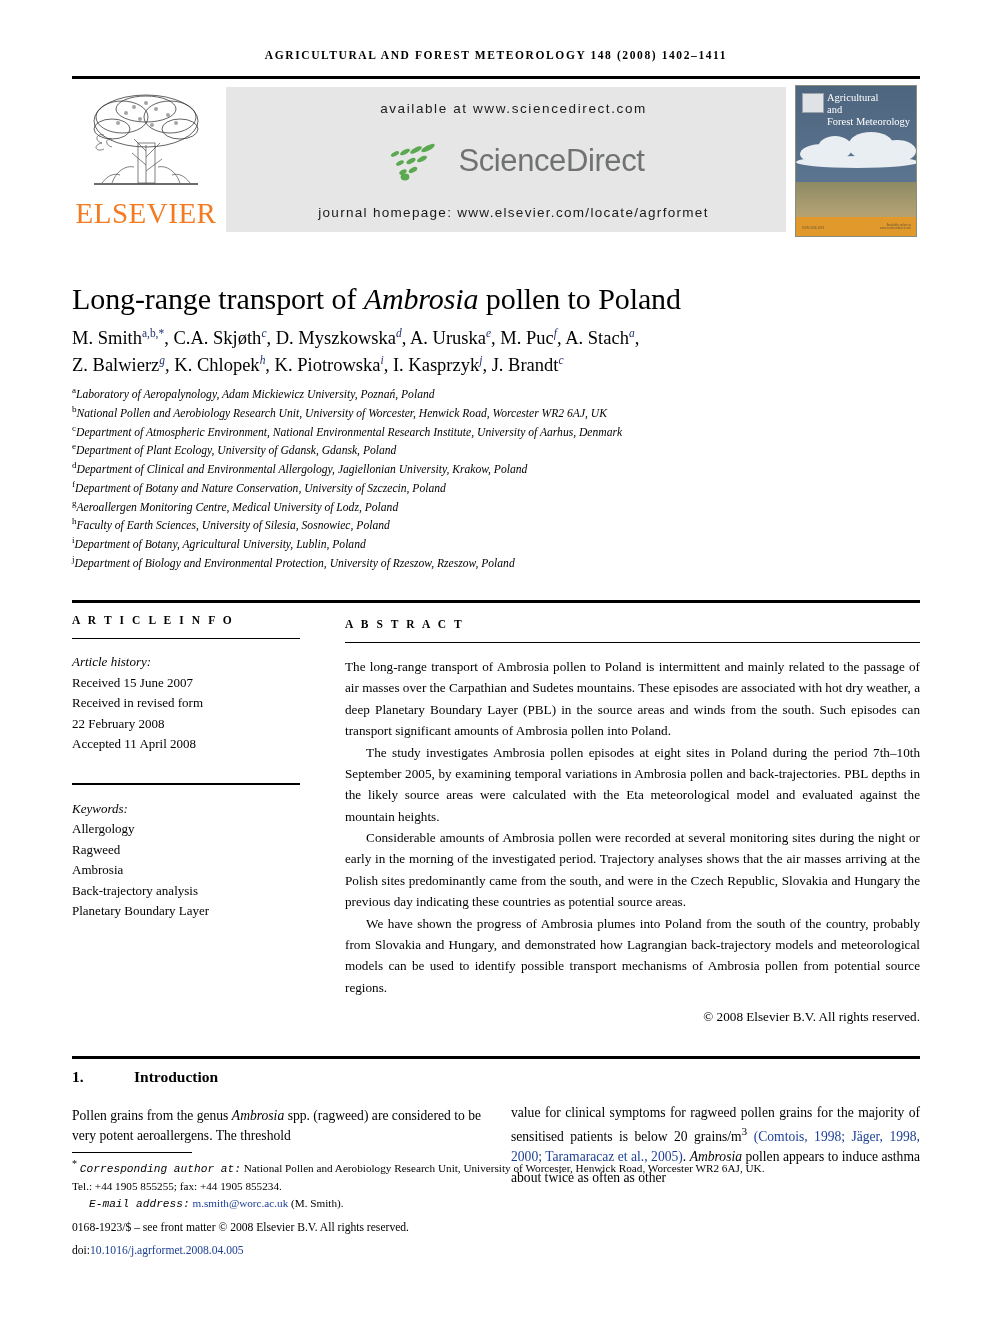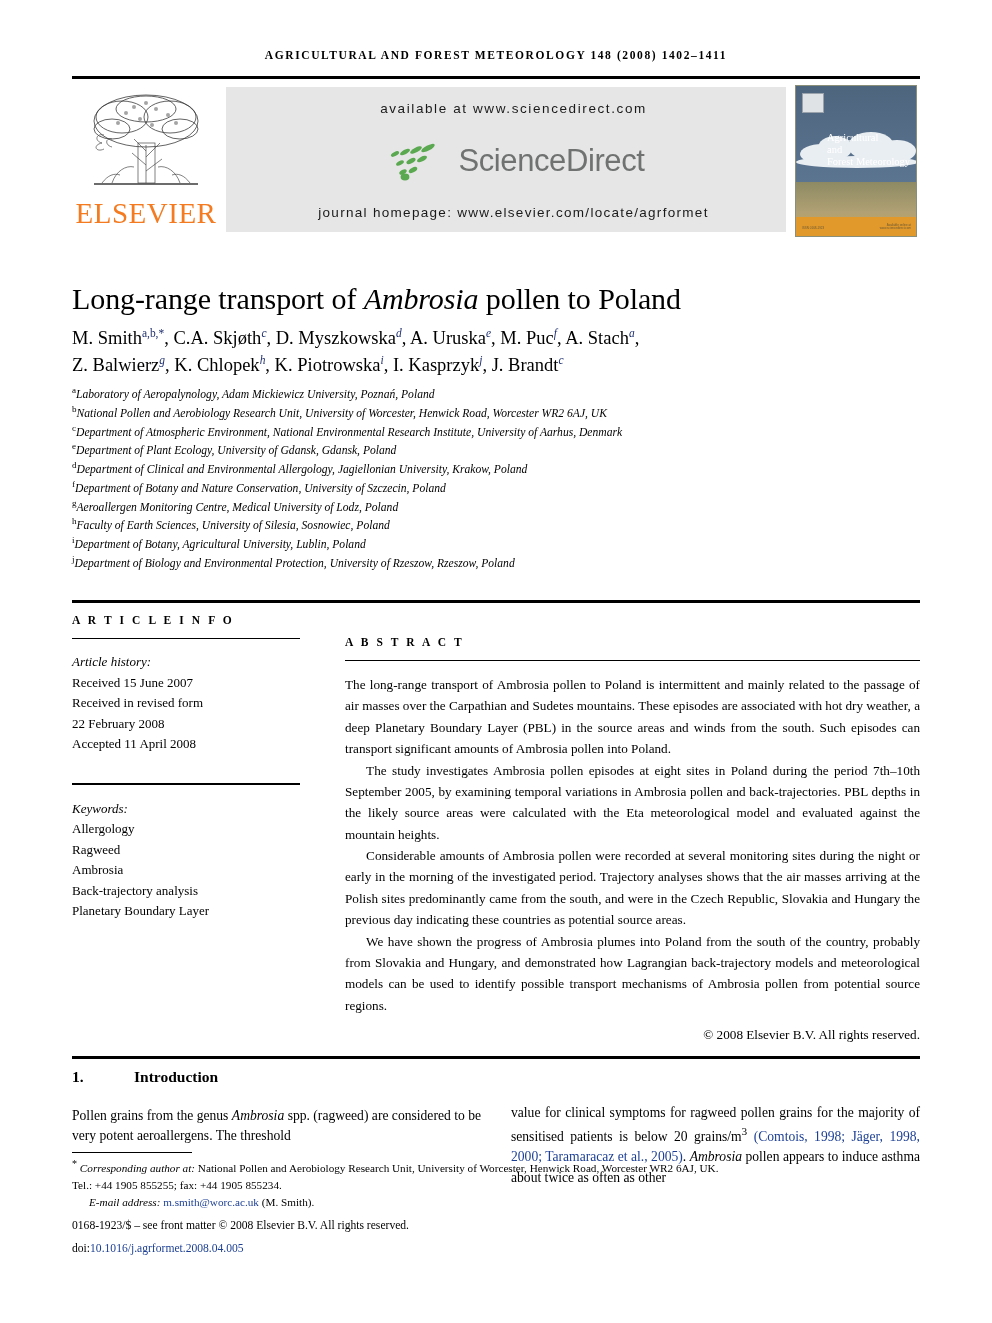--- a/index.html
+++ b/index.html
@@ -140,21 +140,20 @@
     background: #e9eef2;
     border-radius: 50%;
   }
   .cover-title {
     position: absolute;
     left: 31px; top: 6px; right: 4px;
     font-family: "Liberation Serif", serif;
     font-size: 10.5px;
     line-height: 1.15;
     color: #ffffff;
-    margin-top: 40px;
   }
   .cover-elsbox {
     position: absolute;
     left: 6px; top: 7px;
     width: 20px; height: 18px;
     background: #dfe3e6;
     border: 1px solid #9aa3ab;
   }
   .cover-fineprint {
     position: absolute;
@@ -217,21 +216,21 @@
 
   .col-info {
     position: absolute;
     left: 72px;
     top: 614px;
     width: 228px;
   }
   .col-abs {
     position: absolute;
     left: 345px;
-    top: 636px;
+    top: 618px;
     width: 575px;
   }
   .sec-label {
     font-family: "Liberation Serif", serif;
     font-size: 11.5px;
     font-weight: bold;
     letter-spacing: 2.6px;
     text-transform: uppercase;
   }
   .sec-hr {
@@ -311,21 +310,21 @@
   .fn-rule {
     width: 120px;
     height: 1px;
     background: #000;
     margin-bottom: 7px;
   }
   .fn-line {
     font-size: 11.2px;
     line-height: 1.52;
   }
-  .fn-line .it { font-style: italic; }
+  .fn-line .it { font-style: italic; font-family: Liberation Mono, monospace; }
   .fn-star { font-size: 0.9em; vertical-align: super; line-height: 0; }
   .fn-indent { padding-left: 17px; }
   .fn-link { color: #1c3f94; }
   .fn-front {
     margin-top: 6px;
     font-size: 11.6px;
     line-height: 1.5;
   }
 </style>
 </head>

